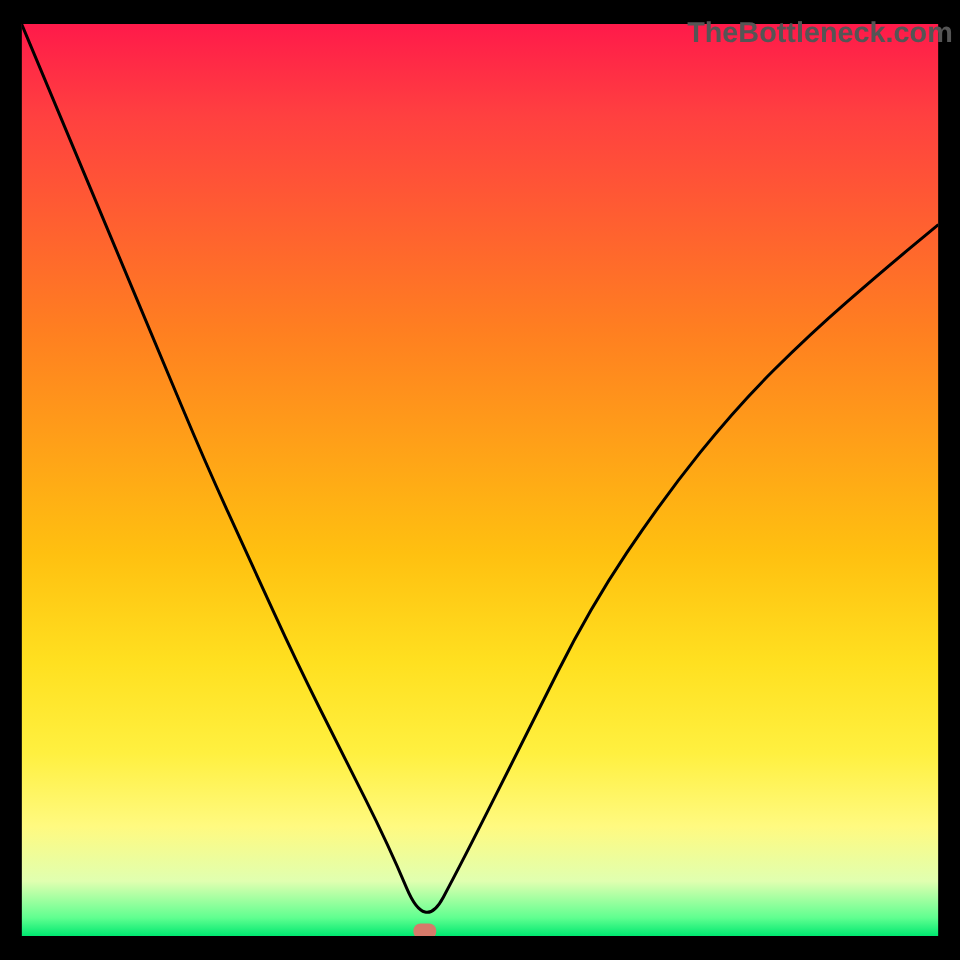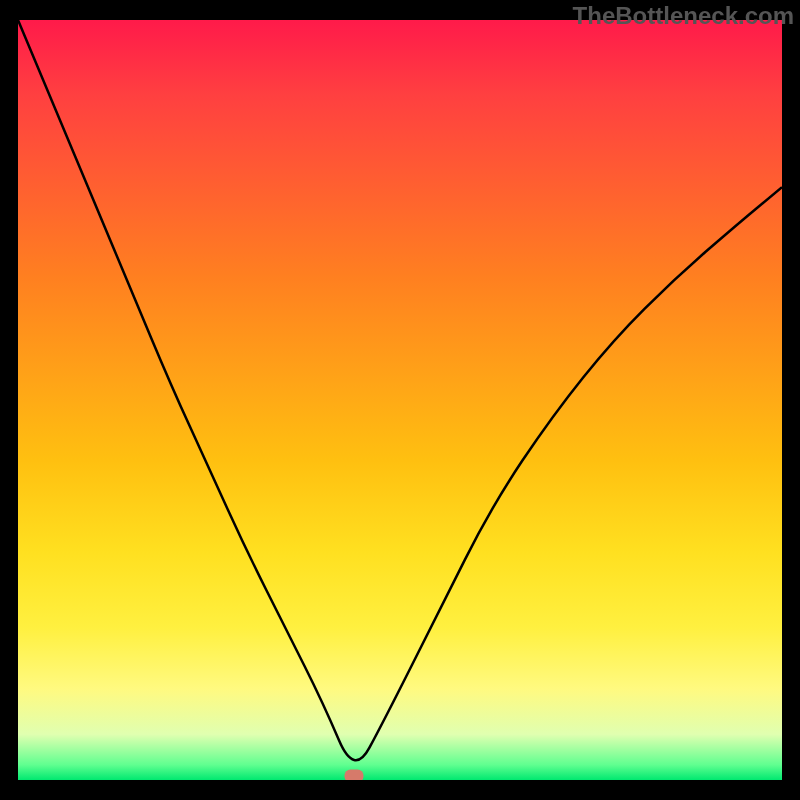--- a/index.html
+++ b/index.html
@@ -50,21 +50,21 @@
   .marker {
     position: absolute;
     width: 19px;
     height: 13px;
     background: #d67a6a;
     border-radius: 6px;
     transform: translate(-50%, -50%);
   }
   .watermark {
     position: absolute;
-    top: 2px;
+    top: 14px;
     right: 6px;
     color: #555;
     font-family: Arial, sans-serif;
     font-size: 24px;
     font-weight: bold;
   }
 </style>
 </head>
 <body>
 

